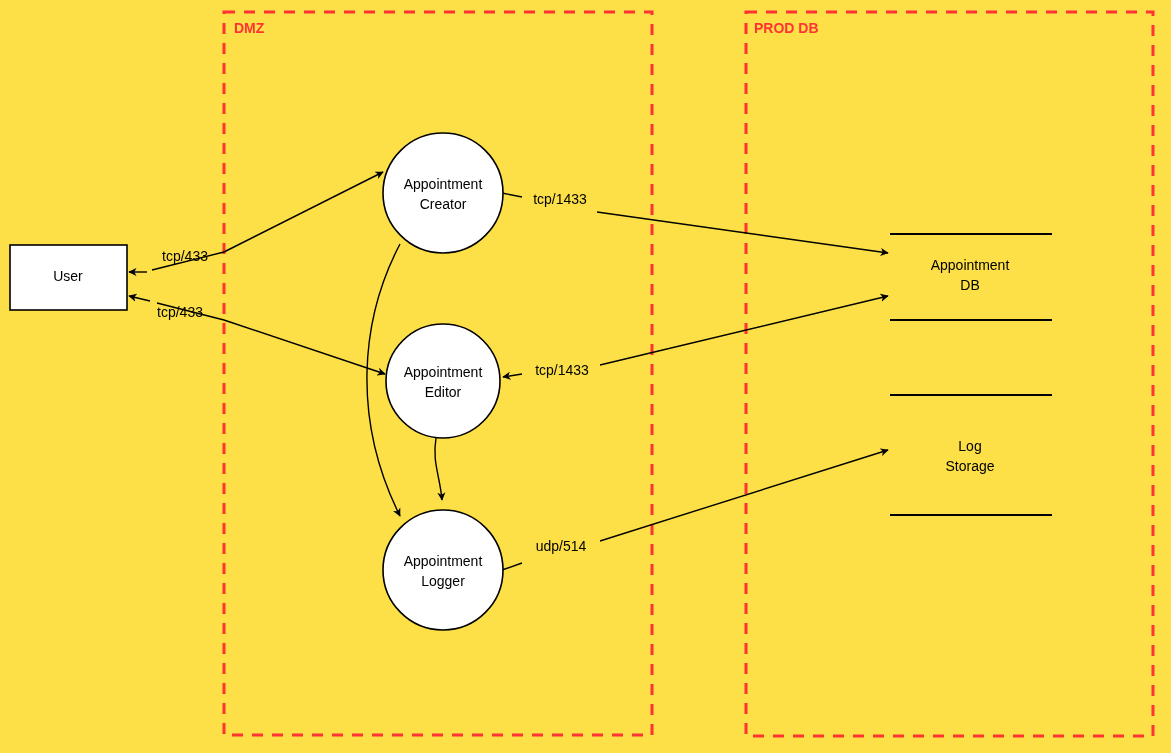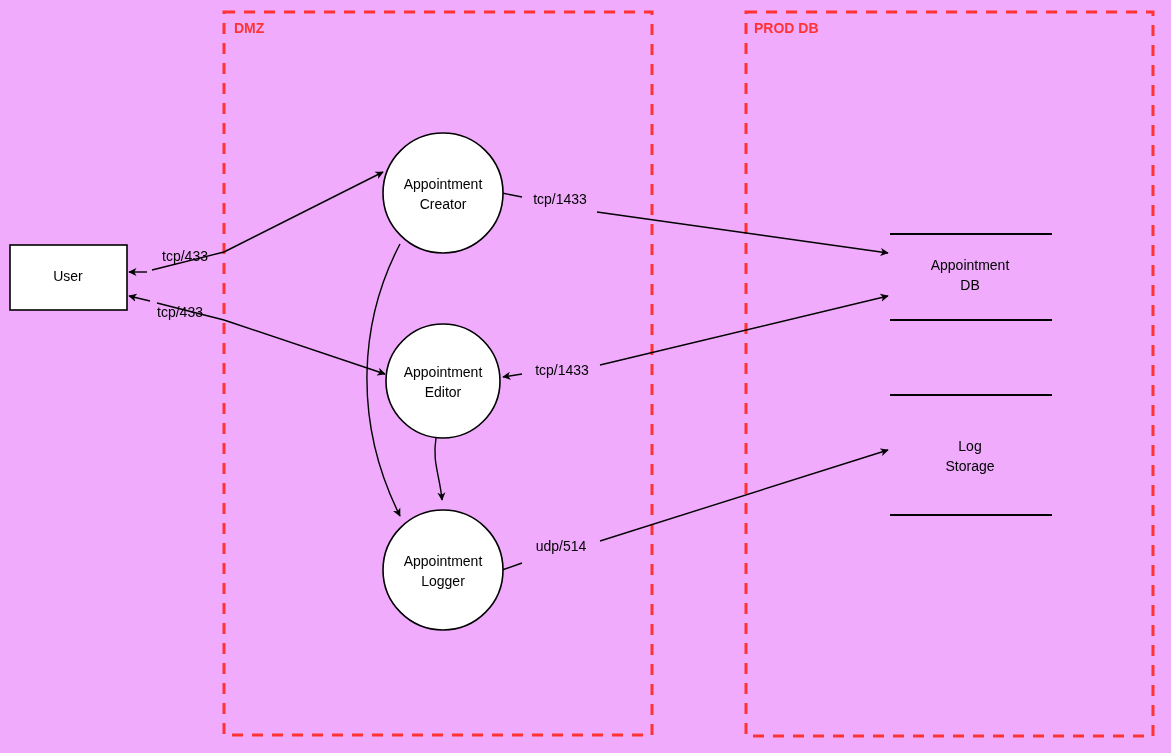--- a/index.html
+++ b/index.html
@@ -4,21 +4,21 @@
 <style>
   html, body {
     margin: 0;
     padding: 0;
     background: #ffffff;
   }
   #canvas {
     position: relative;
     width: 1171px;
     height: 753px;
-    background: #f0abfc;
+    background: #fde047;
     font-family: "Liberation Sans", sans-serif;
     overflow: hidden;
   }
   svg.diagram {
     position: absolute;
     left: 0;
     top: 0;
     width: 1171px;
     height: 753px;
   }

